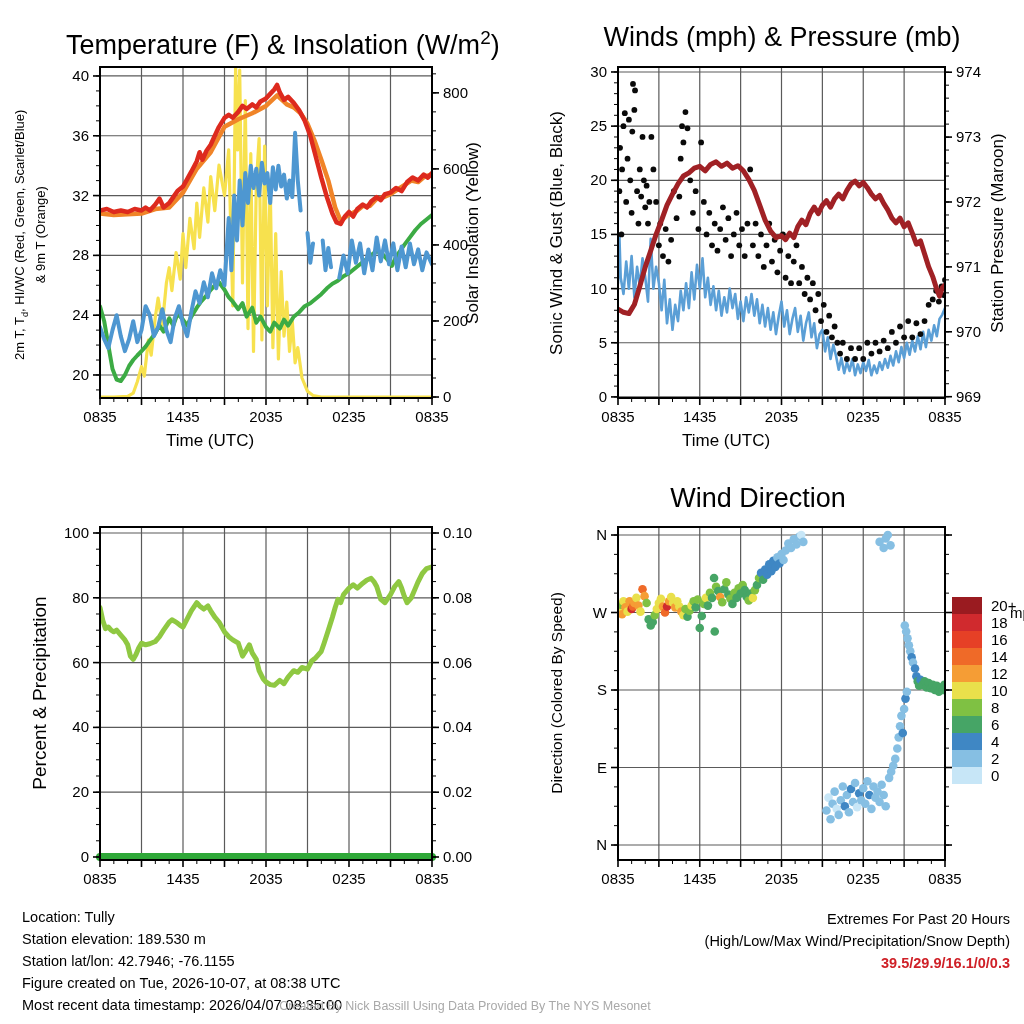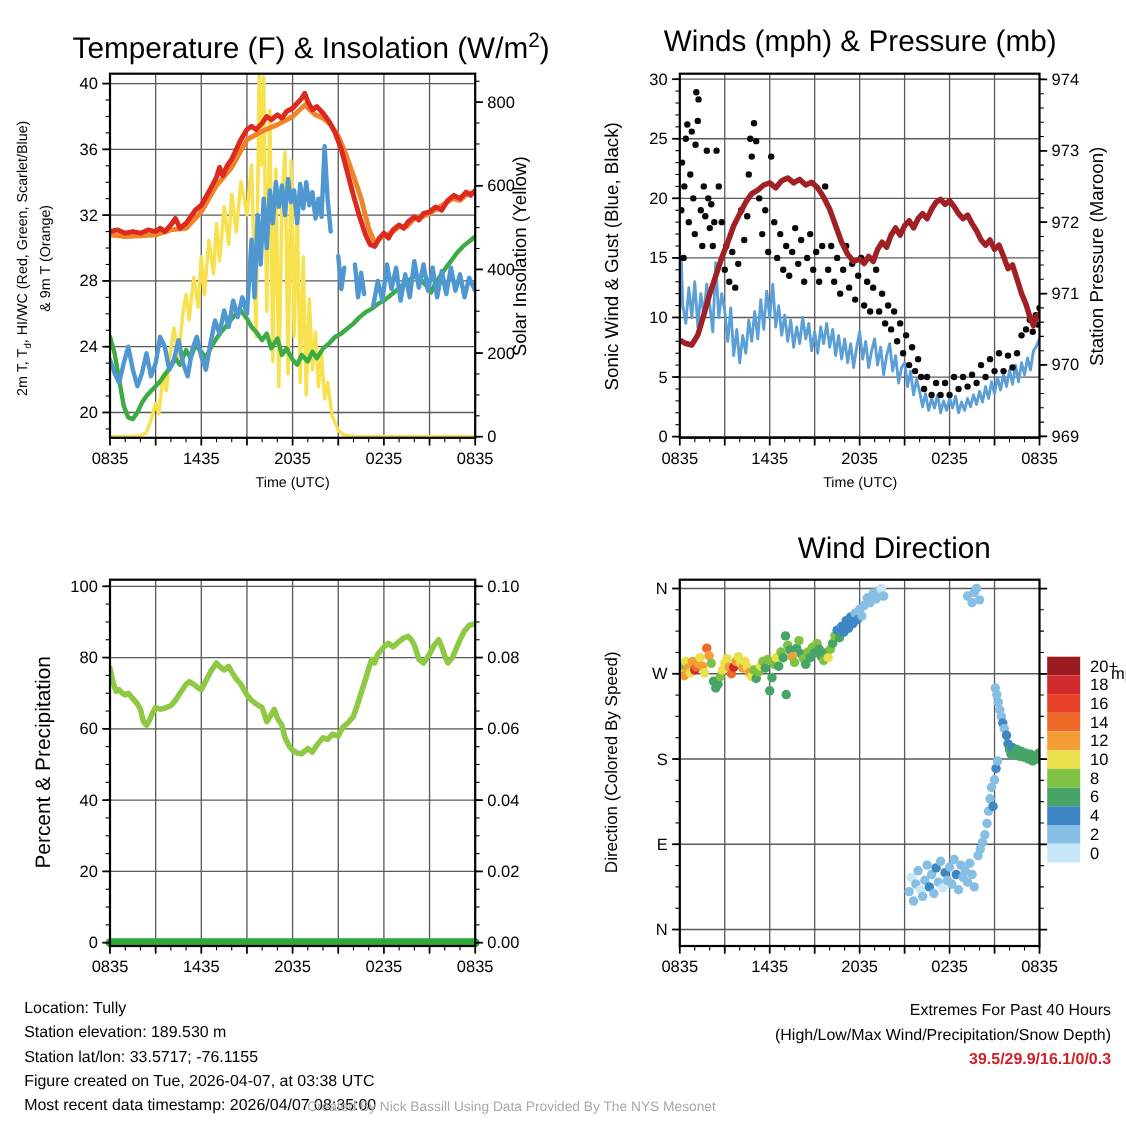--- a/index.html
+++ b/index.html
@@ -2,21 +2,21 @@
 <html><head>
 <meta charset="utf-8">
 <style>
   html,body{margin:0;padding:0;background:#fff;}
   #page{position:relative;width:1024px;height:1024px;background:#ffffff;
         font-family:"Liberation Sans", sans-serif;color:#000;overflow:hidden;}
   #plots{position:absolute;left:0;top:0;}
   .abs{position:absolute;}
   .title{font-size:27px;text-align:center;white-space:nowrap;}
   .vlabel{position:absolute;text-align:center;transform:rotate(-90deg);white-space:nowrap;}
-  .xlabel{font-size:13px;text-align:center;}
+  .xlabel{font-size:17px;}
   .info{font-size:14.5px;line-height:22px;white-space:nowrap;}
   .extremes{font-size:14.5px;line-height:22px;text-align:right;white-space:nowrap;}
   .ext-red{font-weight:bold;}
   .footer{font-size:12.5px;color:#a9a9a9;text-align:center;width:930px;}
   sub{font-size:70%;}
   sup{font-size:70%;}
 </style>
 </head>
 <body>
 
@@ -805,45 +805,45 @@
         <text x="991" y="746.5" font-size="15" font-family="Liberation Sans, sans-serif">4</text>
         <rect x="952" y="750" width="30" height="17" fill="#86bfe3"></rect>
         <text x="991" y="763.5" font-size="15" font-family="Liberation Sans, sans-serif">2</text>
         <rect x="952" y="767" width="30" height="17" fill="#c7e6f7"></rect>
         <text x="991" y="780.5" font-size="15" font-family="Liberation Sans, sans-serif">0</text>
       </g>
   </svg>
 
   <div class="abs title" style="left:66px;top:27px;width:400px;"><span>Temperature (F) &amp; Insolation (W/m</span><sup>2</sup><span>)</span></div>
   <div class="abs title" style="left:592px;top:22px;width:380px;">Winds (mph) &amp; Pressure (mb)</div>
-  <div class="abs title" style="left:623px;top:483px;width:380px;">Wind Direction</div>
+  <div class="abs title" style="left:568px;top:483px;width:380px;">Wind Direction</div>
 
   <div class="vlabel" style="left:-125px;top:217px;width:310px;font-size:13px;line-height:15px;">
     <span>2m T, T</span><sub>d</sub><span>, HI/WC (Red, Green, Scarlet/Blue)</span><br><span>&amp; 9m T (Orange)</span>
   </div>
   <div class="vlabel" style="left:348px;top:223px;width:250px;font-size:17px;">Solar Insolation (Yellow)</div>
   <div class="vlabel" style="left:402px;top:223px;width:310px;font-size:17px;">Sonic Wind &amp; Gust (Blue, Black)</div>
   <div class="vlabel" style="left:858px;top:223px;width:280px;font-size:17px;">Station Pressure (Maroon)</div>
   <div class="vlabel" style="left:-125px;top:682px;width:330px;font-size:19px;">Percent &amp; Precipitation</div>
   <div class="vlabel" style="left:402px;top:684px;width:310px;font-size:15.5px;">Direction (Colored By Speed)</div>
 
   <div class="abs xlabel" style="left:166px;top:431px;width:200px;">Time (UTC)</div>
   <div class="abs xlabel" style="left:682px;top:431px;width:200px;">Time (UTC)</div>
 
   <div class="abs" style="left:986px;top:604px;font-size:15px;margin-left:24px;">mph</div>
 
   <div class="abs info" style="left:22px;top:906px;">
     <div>Location: Tully</div>
     <div>Station elevation: 189.530 m</div>
-    <div>Station lat/lon: 33.5717; -76.1155</div>
-    <div>Figure created on Tue, 2026-04-07, at 03:38 UTC</div>
+    <div>Station lat/lon: 42.7946; -76.1155</div>
+    <div>Figure created on Tue, 2026-10-07, at 08:38 UTC</div>
     <div>Most recent data timestamp: 2026/04/07 08:35:00</div>
   </div>
 
   <div class="abs extremes" style="left:520px;top:908px;width:490px;">
-    <div>Extremes For Past 40 Hours</div>
+    <div>Extremes For Past 20 Hours</div>
     <div>(High/Low/Max Wind/Precipitation/Snow Depth)</div>
     <div class="ext-red" id="ext-values" style="color: rgb(207, 32, 39); text-align: right;">39.5/29.9/16.1/0/0.3</div>
   </div>
 
   <div class="abs footer" style="left:0px;top:999px;">Created By Nick Bassill Using Data Provided By The NYS Mesonet</div>
 
 </div>
 
 </body></html>

